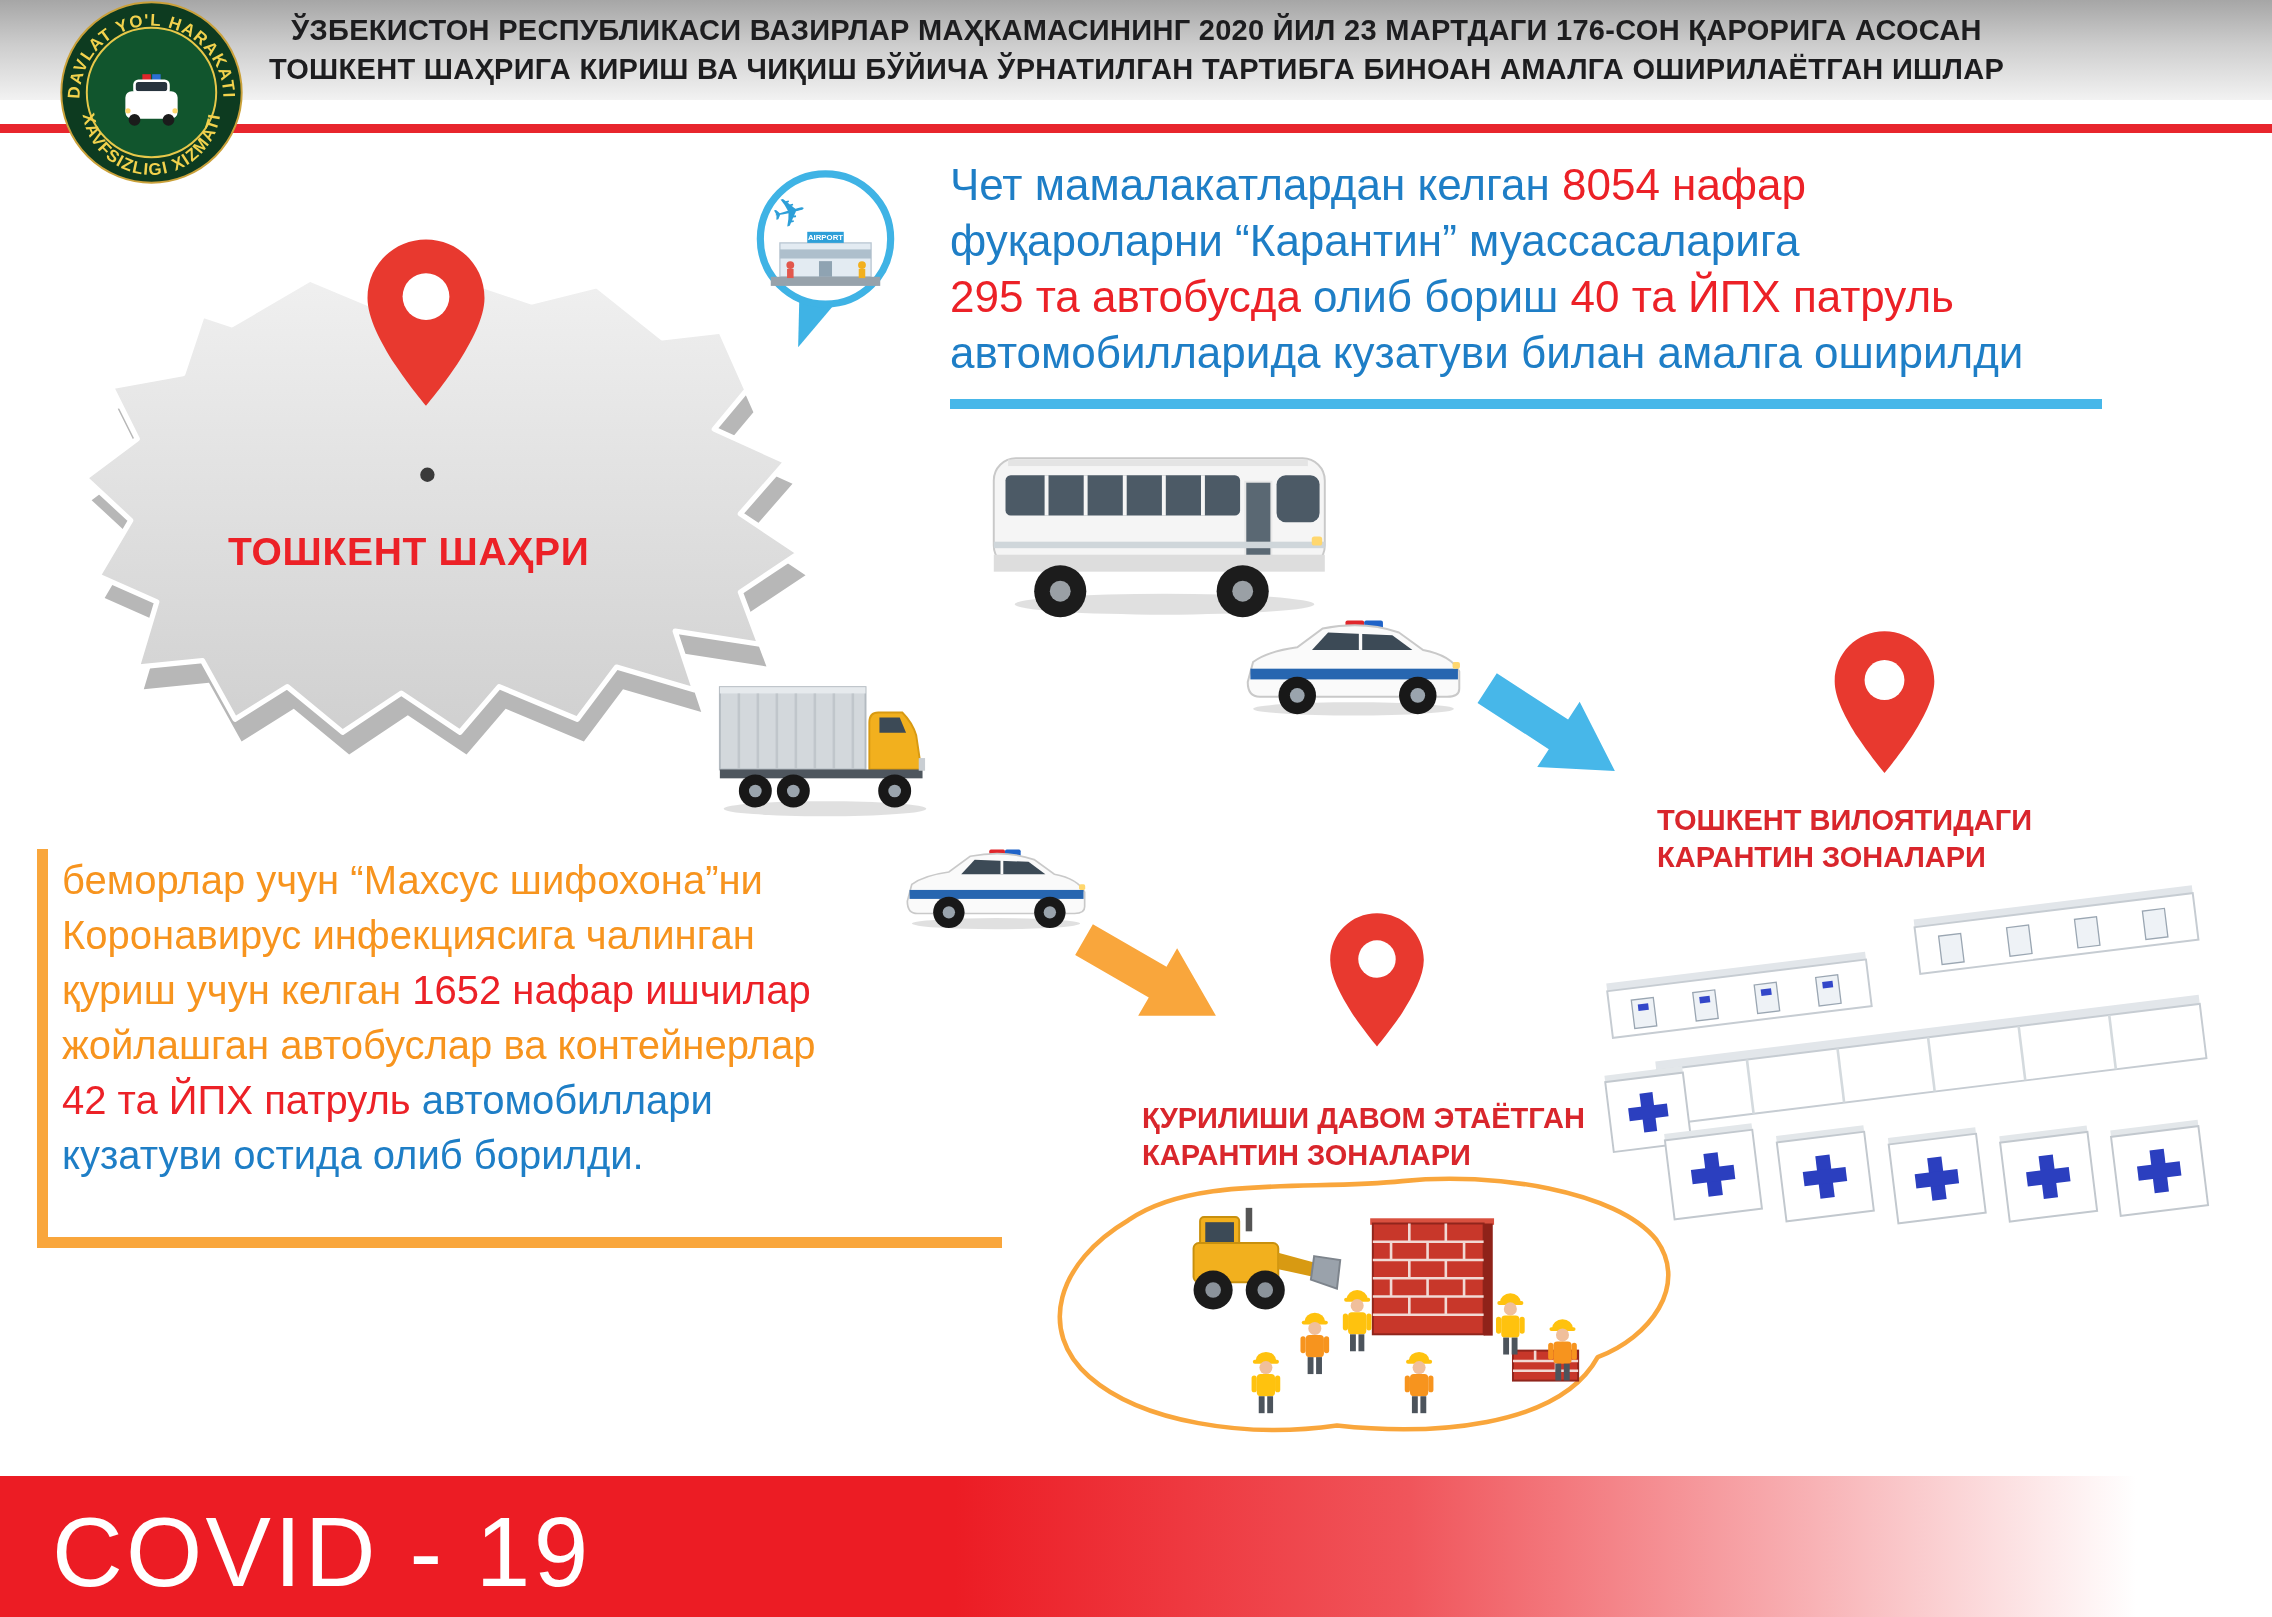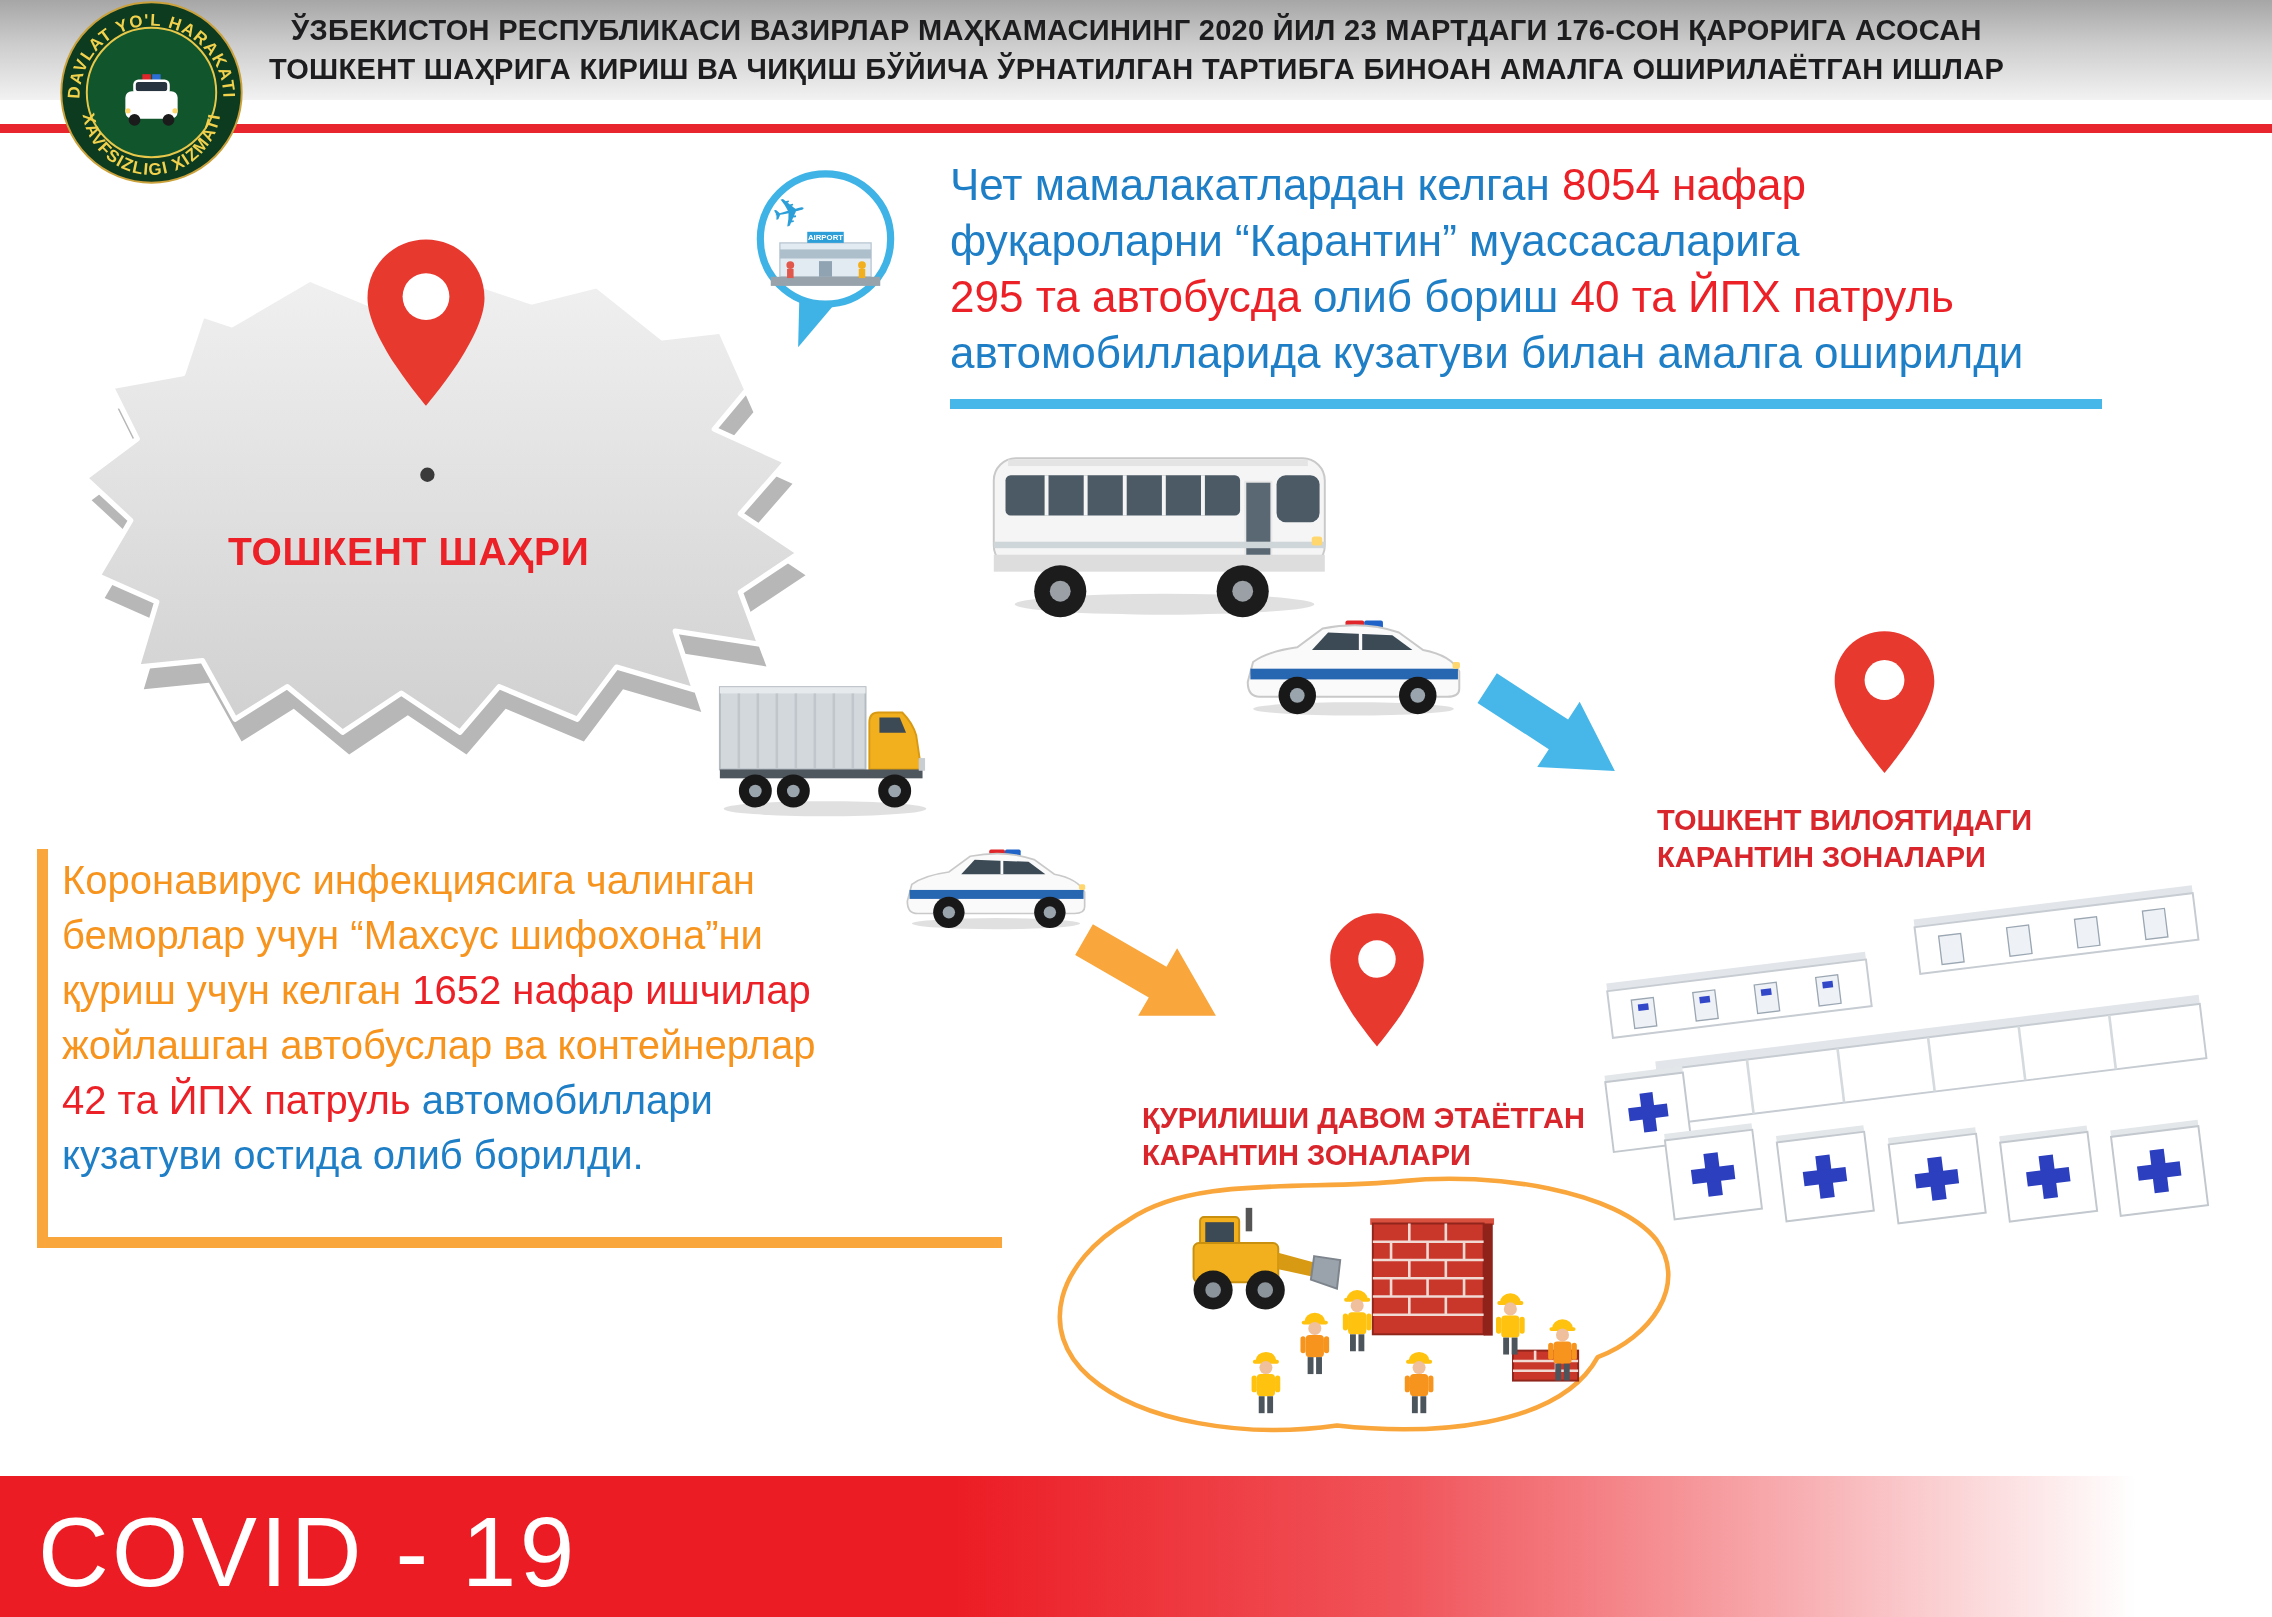--- a/index.html
+++ b/index.html
@@ -30,21 +30,21 @@
 
   .map-label{position:absolute;left:228px;top:530px;font-size:39px;font-weight:bold;color:#ec2127;letter-spacing:0.7px;}
 
   .zone-label{position:absolute;text-align:left;font-weight:bold;color:#d9262c;font-size:29px;line-height:37px;}
   .zone-label-right{left:1657px;top:802px;width:470px;}
   .zone-label-center{left:1142px;top:1100px;width:457px;}
 
   
   .footer{position:absolute;left:0;bottom:0;width:100%;height:142px;
           background:linear-gradient(90deg,#ec1c24 0%,#ec1c24 42%,#f0555b 62%,#f8b3b6 80%,#ffffff 94%);}
-  .footer-title{position:absolute;left:38px;bottom:9px;color:#ffffff;font-size:98px;font-weight:400;letter-spacing:3.3px;}
+  .footer-title{position:absolute;left:52px;bottom:9px;color:#ffffff;font-size:98px;font-weight:400;letter-spacing:3.3px;}
 
   svg{display:block;}
 </style>
 </head>
 <body>
 
 <div class="canvas">
 
   <div class="header">
     <div class="header-line">ЎЗБЕКИСТОН РЕСПУБЛИКАСИ ВАЗИРЛАР МАҲКАМАСИНИНГ 2020 ЙИЛ 23 МАРТДАГИ 176-СОН ҚАРОРИГА АСОСАН</div>
@@ -273,22 +273,22 @@
     <circle cx="276" cy="132" r="28" fill="#181818"></circle>
       <circle cx="276" cy="132" r="11" fill="#9aa4ad"></circle>
   </svg>
 
   <svg class="abs" style="left:1057px;top:936px;transform:rotate(30deg);" width="189" height="85" viewBox="0 0 220 120">
     <polygon points="0,35 120,35 120,5 215,60 120,115 120,85 0,85" fill="#f9a63c"></polygon>
   </svg>
 
   <div class="bar-orange-v"></div>
   <div class="stats-left">
+    <div class="t-orange">беморлар учун “Махсус шифохона”ни</div>
     <div class="t-orange">Коронавирус инфекциясига чалинган</div>
-    <div class="t-orange">беморлар учун “Махсус шифохона”ни</div>
     <div><span class="t-orange">қуриш учун келган </span><span class="t-red">1652 нафар ишчилар</span></div>
     <div class="t-orange">жойлашган автобуслар ва контейнерлар</div>
     <div><span class="t-red">42 та ЙПХ патруль </span><span class="t-blue">автомобиллари</span></div>
     <div class="t-blue">кузатуви остида олиб борилди.</div>
   </div>
   <div class="bar-orange-h"></div>
 
   <svg class="abs" style="left:1325px;top:910px;" width="104" height="146" viewBox="0 0 100 140">
     <path d="M50 3 C25 3 5 23 5 48 c0 15 10 34 21 51 c10 15 20 27 24 32 c4 -5 14 -17 24 -32 c11 -17 21 -36 21 -51 C95 23 75 3 50 3 Z" fill="#e8392f"></path>
     <circle cx="50" cy="47" r="18" fill="#ffffff"></circle>

